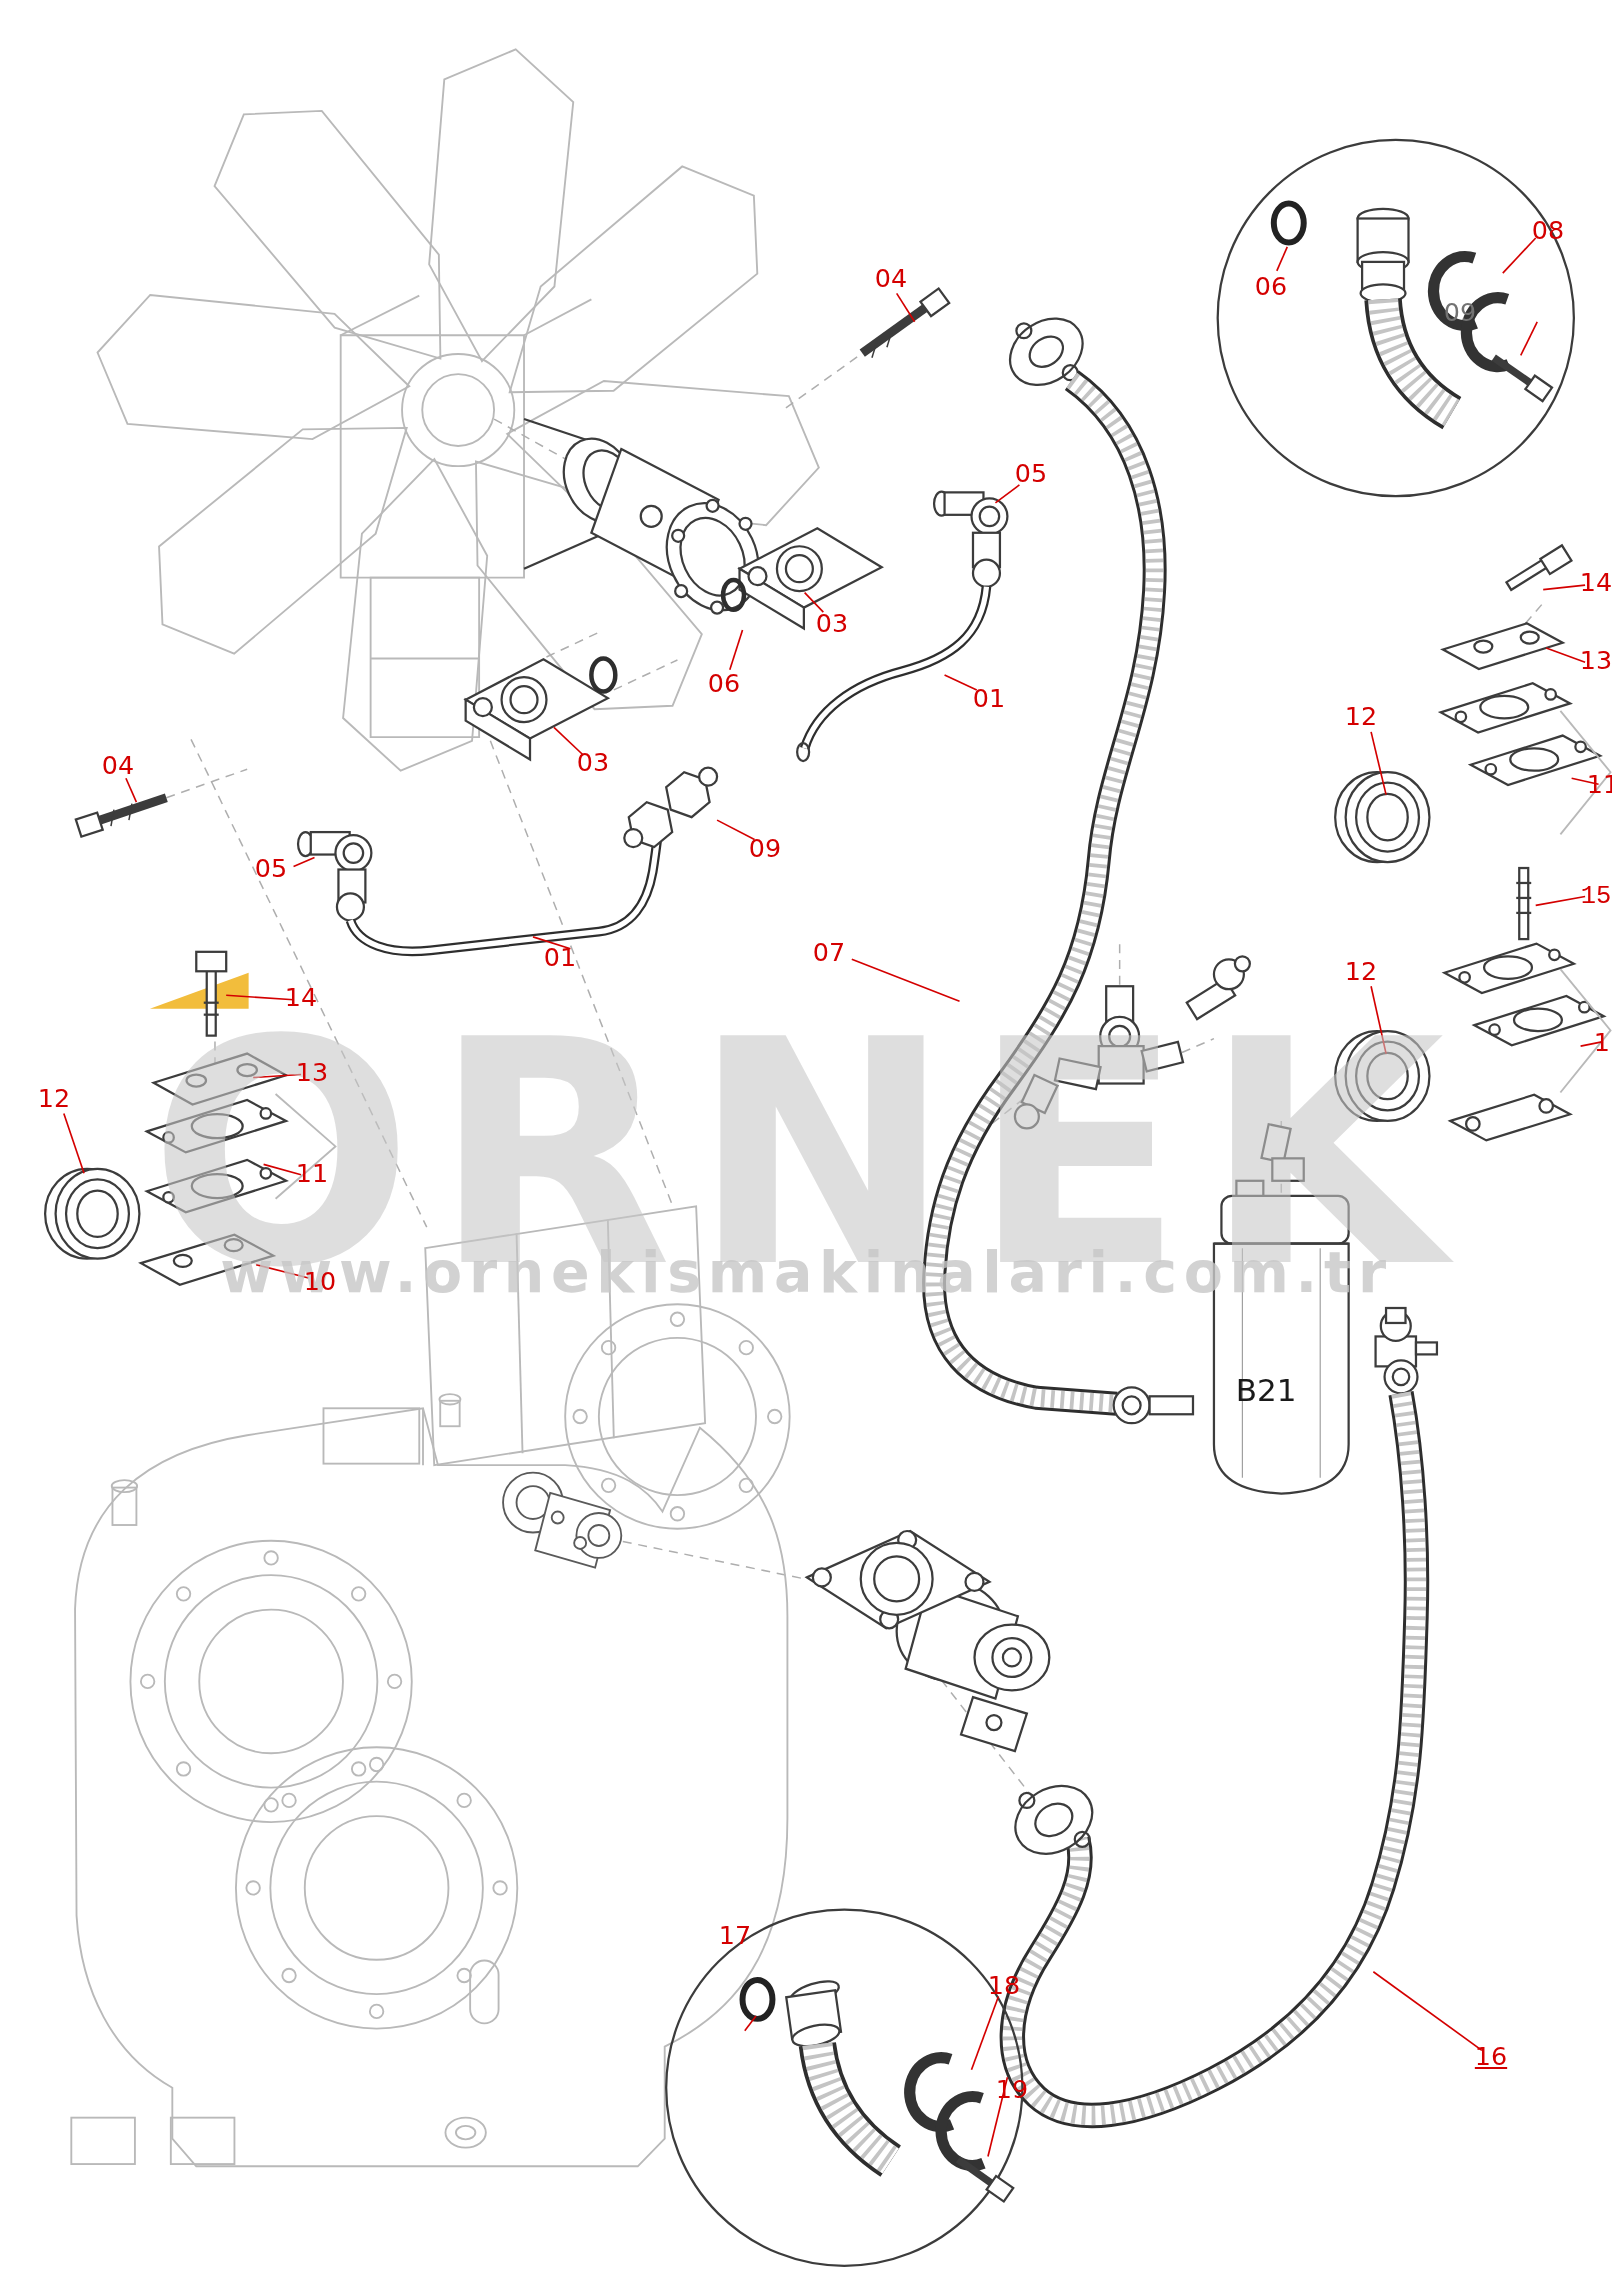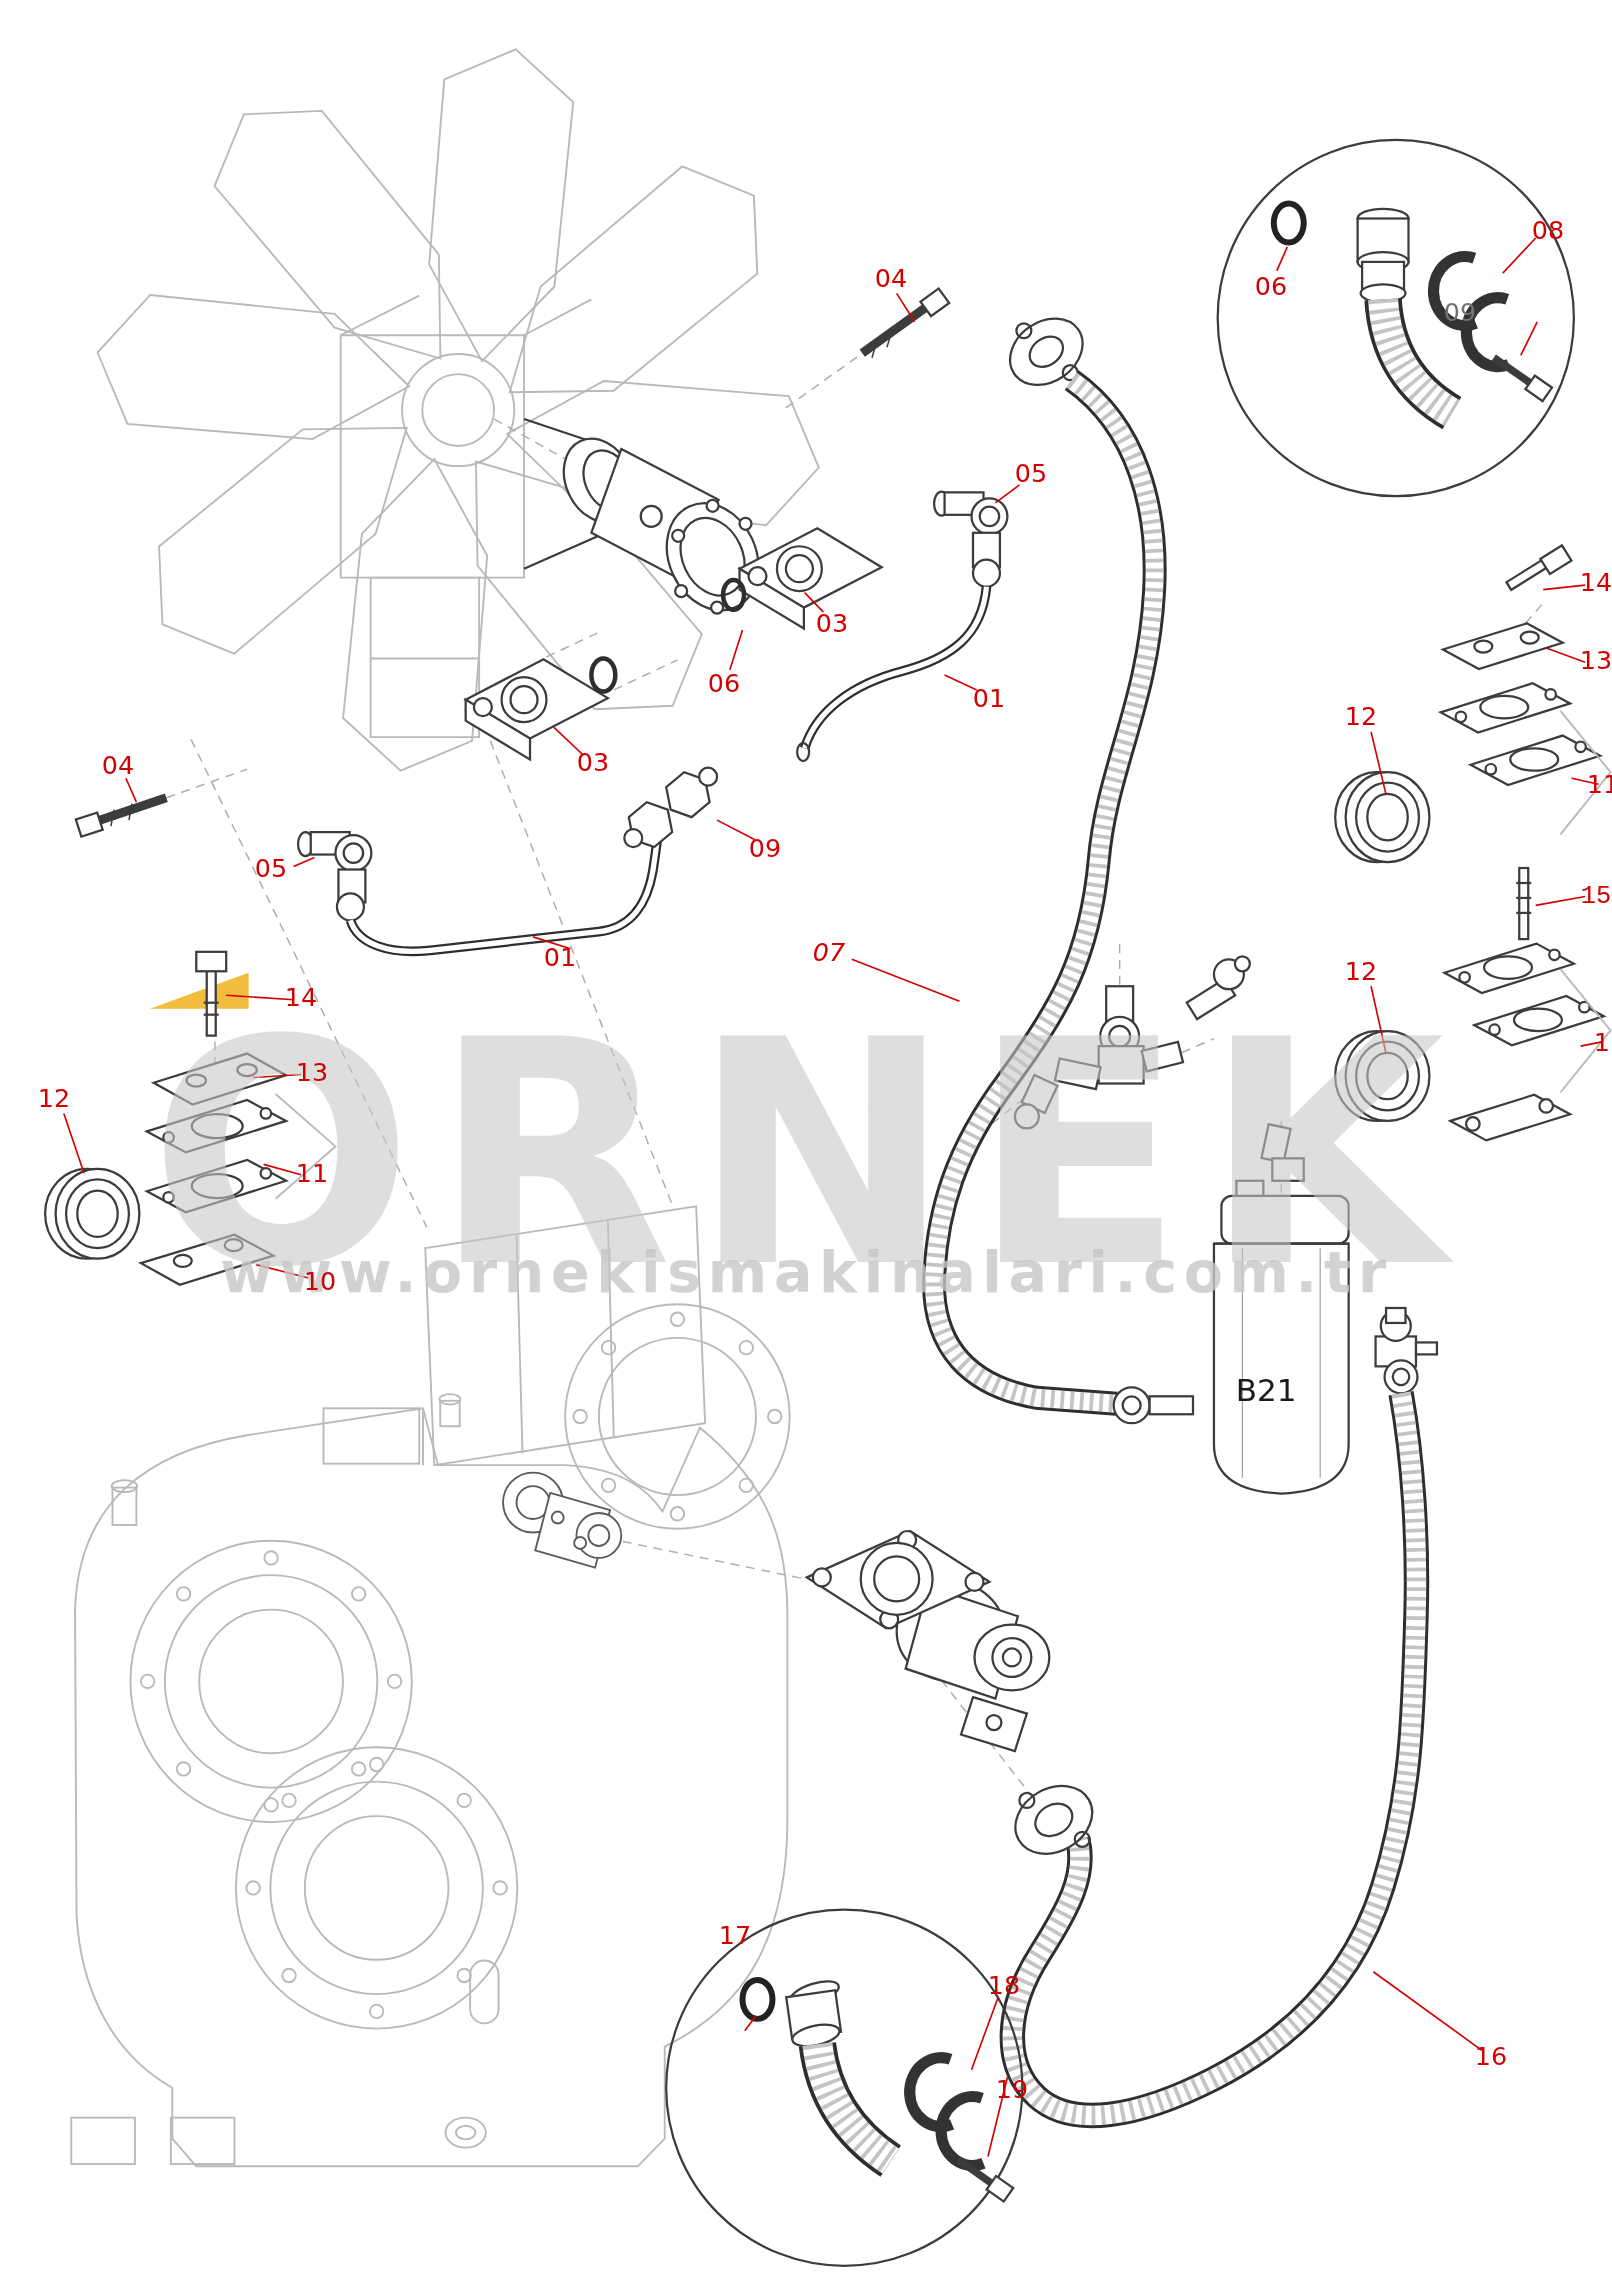--- a/index.html
+++ b/index.html
@@ -455,35 +455,35 @@
     <span class="part-label" style="left: 891px; top: 278px; color: rgb(212, 0, 0);">04</span>
     <span class="part-label" style="left: 1031px; top: 473px; color: rgb(212, 0, 0);">05</span>
     <span class="part-label" style="left: 832px; top: 623px; color: rgb(212, 0, 0);">03</span>
     <span class="part-label" style="left: 724px; top: 683px; color: rgb(212, 0, 0);">06</span>
     <span class="part-label" style="left: 989px; top: 698px; color: rgb(212, 0, 0);">01</span>
     <span class="part-label" style="left: 593px; top: 762px; color: rgb(212, 0, 0);">03</span>
     <span class="part-label" style="left: 118px; top: 765px; color: rgb(212, 0, 0);">04</span>
     <span class="part-label" style="left: 765px; top: 848px; color: rgb(212, 0, 0);">09</span>
     <span class="part-label" style="left: 271px; top: 868px; color: rgb(212, 0, 0);">05</span>
     <span class="part-label" style="left: 560px; top: 957px; color: rgb(212, 0, 0);">01</span>
-    <span class="part-label" style="left: 829px; top: 952px; color: rgb(212, 0, 0); font-style: italic;">07</span>
+    <span class="part-label" style="left: 829px; top: 952px; color: rgb(212, 0, 0);">07</span>
     <span class="part-label" style="left: 1271px; top: 286px; color: rgb(212, 0, 0);">06</span>
     <span class="part-label" style="left: 1548px; top: 230px; color: rgb(212, 0, 0);">08</span>
     <span class="part-label" style="left: 1460px; top: 312px; color: #737373;">09</span>
     <span class="part-label" style="left: 1596px; top: 582px; color: rgb(212, 0, 0);">14</span>
     <span class="part-label" style="left: 1596px; top: 660px; color: rgb(212, 0, 0);">13</span>
     <span class="part-label" style="left: 1361px; top: 716px; color: rgb(212, 0, 0);">12</span>
     <span class="part-label" style="left: 1603px; top: 784px; color: rgb(212, 0, 0);">11</span>
     <span class="part-label" style="left: 1596px; top: 896px; color: rgb(212, 0, 0); font-family: Liberation Mono, monospace;">15</span>
     <span class="part-label" style="left: 1361px; top: 971px; color: rgb(212, 0, 0);">12</span>
     <span class="part-label" style="left: 1610px; top: 1042px; color: rgb(212, 0, 0);">11</span>
     <span class="part-label" style="left: 301px; top: 997px; color: rgb(212, 0, 0);">14</span>
     <span class="part-label" style="left: 312px; top: 1072px; color: rgb(212, 0, 0);">13</span>
     <span class="part-label" style="left: 54px; top: 1098px; color: rgb(212, 0, 0);">12</span>
     <span class="part-label" style="left: 312px; top: 1173px; color: rgb(212, 0, 0);">11</span>
     <span class="part-label" style="left: 320px; top: 1281px; color: rgb(212, 0, 0);">10</span>
-    <span class="part-label" style="left: 1491px; top: 2056px; color: rgb(212, 0, 0);">16</span>
+    <span class="part-label" style="left: 1491px; top: 2056px; color: rgb(212, 0, 0); text-decoration: underline;">16</span>
     <span class="part-label" style="left: 735px; top: 1935px; color: rgb(212, 0, 0);">17</span>
     <span class="part-label" style="left: 1004px; top: 1985px; color: rgb(212, 0, 0);">18</span>
     <span class="part-label" style="left: 1012px; top: 2067px; color: rgb(212, 0, 0); margin-top: 22px;">19</span>
     <span class="part-label" style="left: 1266px; top: 1390px; color: rgb(26, 26, 26); font-size: 31px;">B21</span>
   </div>
 
 
 </body></html>

